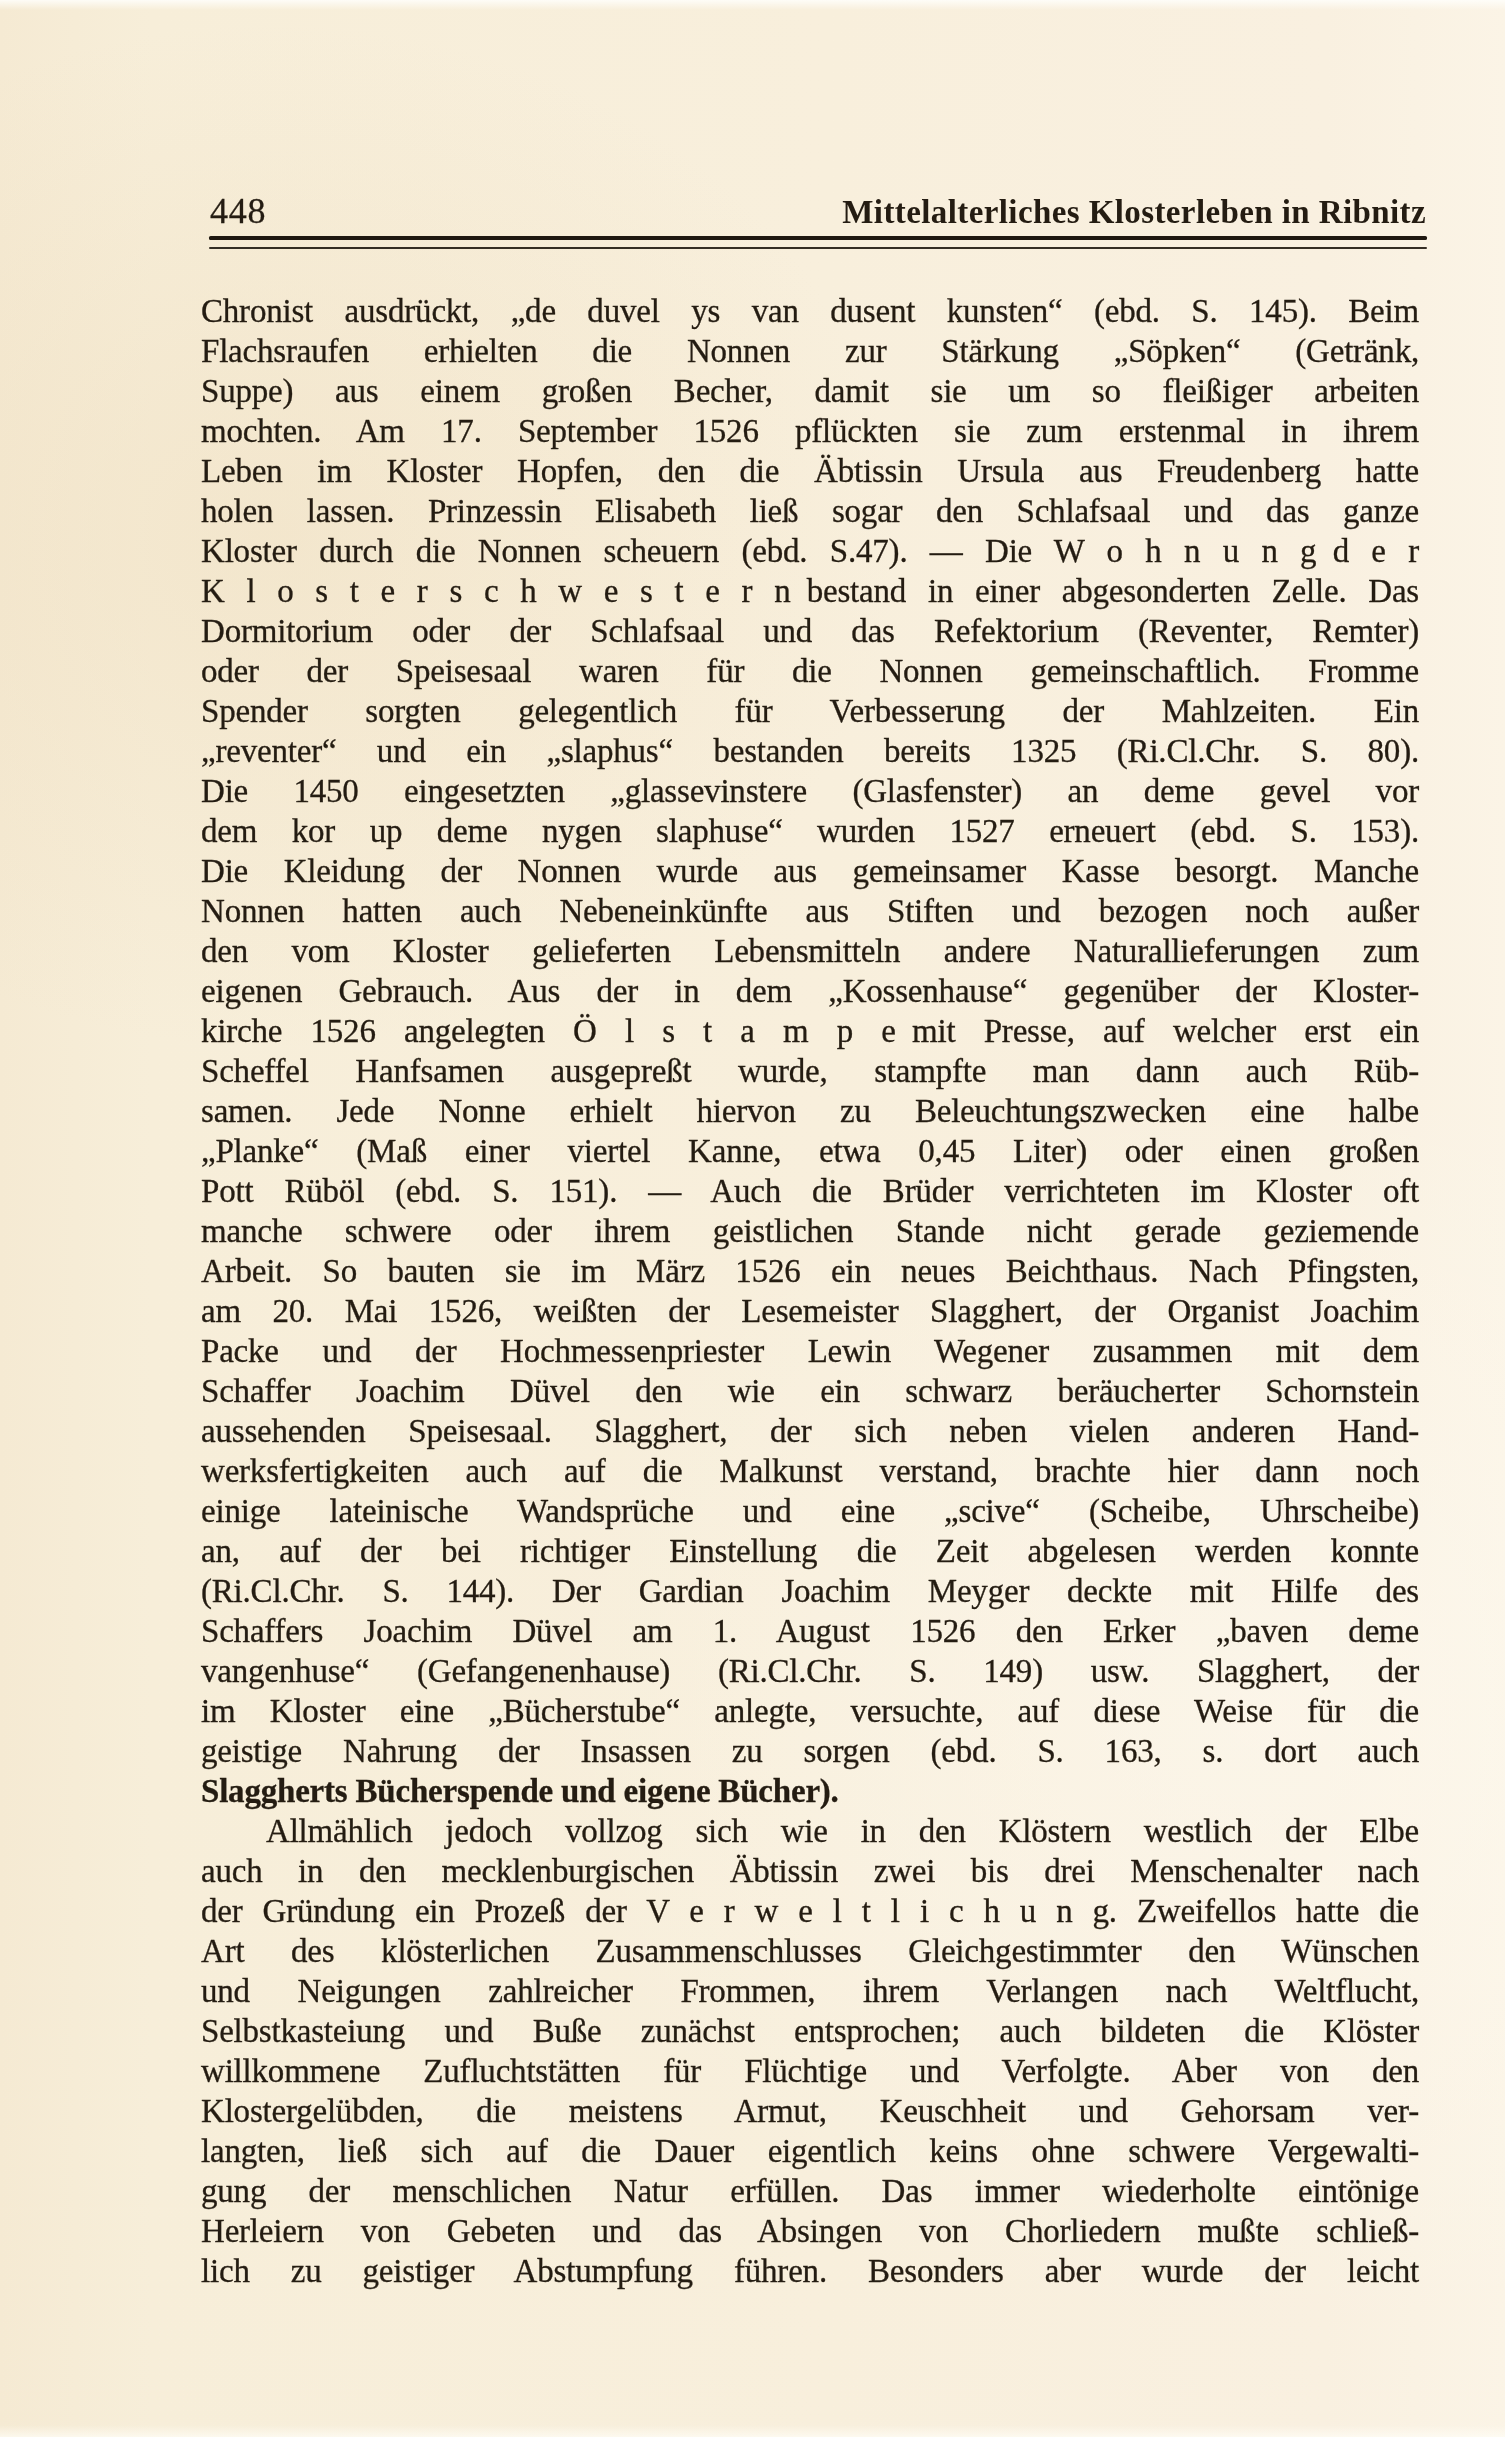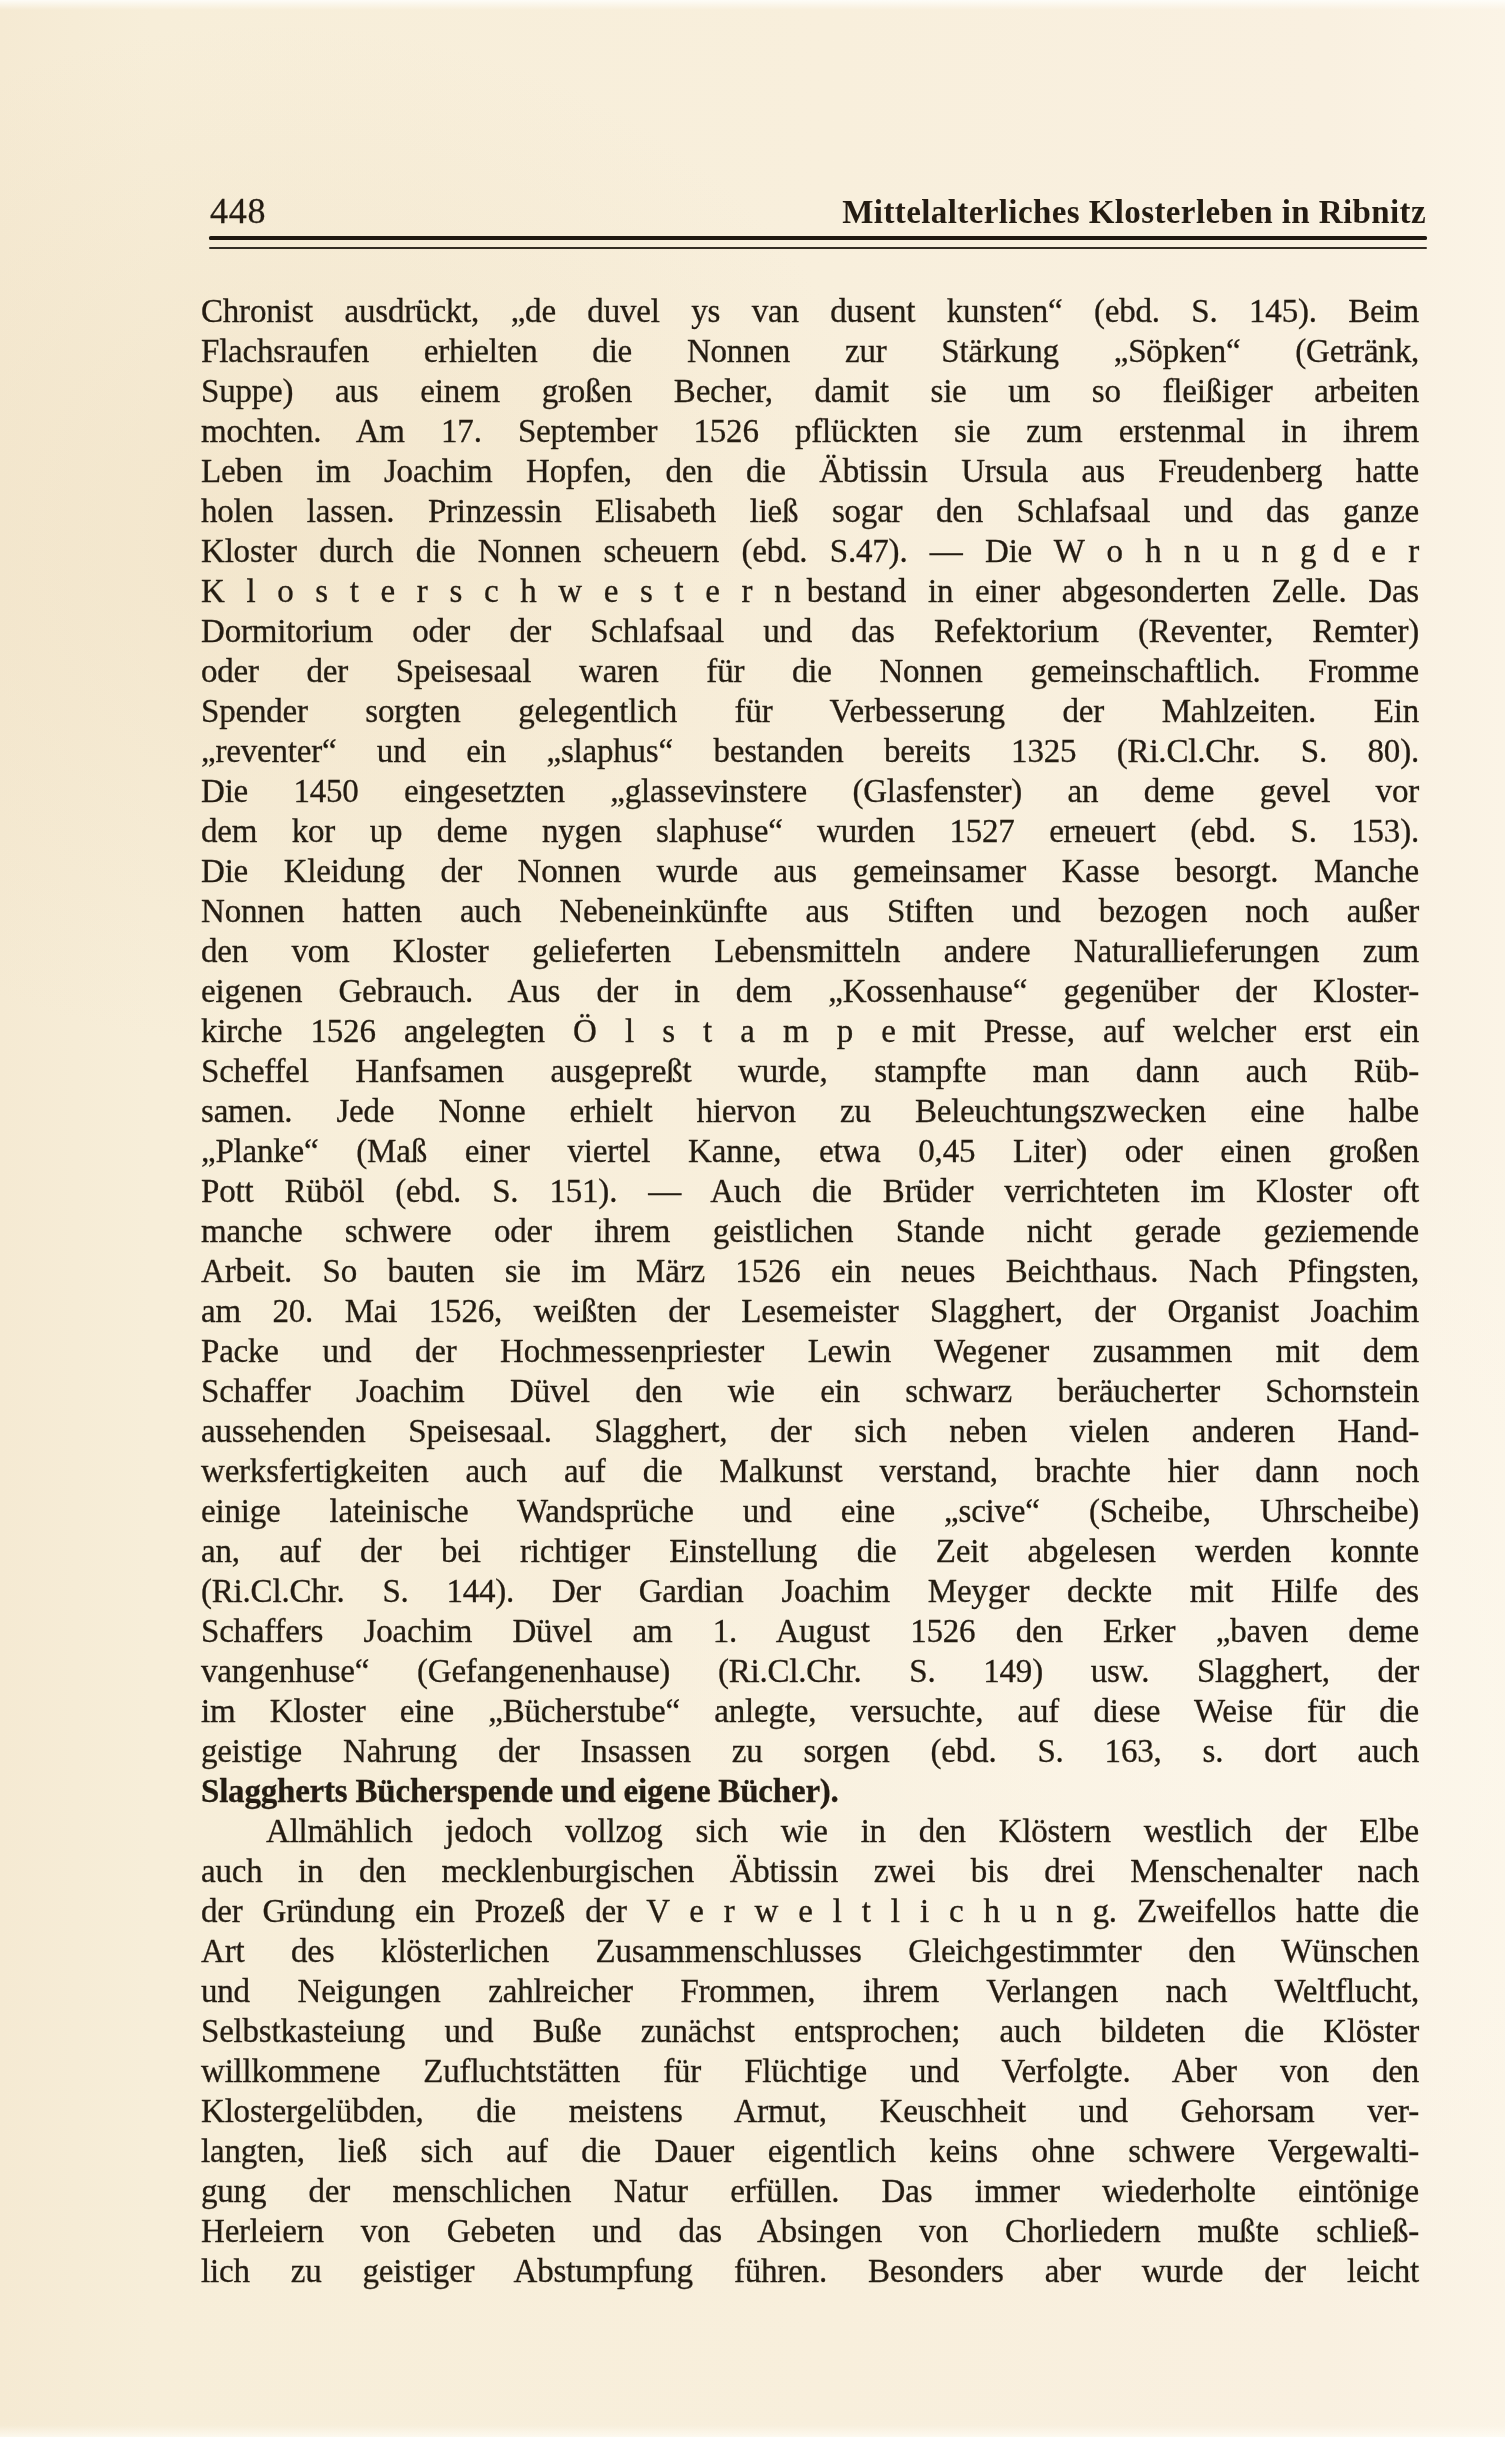--- a/index.html
+++ b/index.html
@@ -117,21 +117,21 @@
   <div class="head-rule">
     <div class="rule-top"></div>
     <div class="rule-bottom"></div>
   </div>
 
   <main class="textblock">
       <div class="line">Chronist ausdrückt, „de duvel ys van dusent kunsten“ (ebd. S. 145). Beim</div>
       <div class="line">Flachsraufen erhielten die Nonnen zur Stärkung „Söpken“ (Getränk,</div>
       <div class="line">Suppe) aus einem großen Becher, damit sie um so fleißiger arbeiten</div>
       <div class="line">mochten. Am 17. September 1526 pflückten sie zum erstenmal in ihrem</div>
-      <div class="line">Leben im Joachim Hopfen, den die Äbtissin Ursula aus Freudenberg hatte</div>
+      <div class="line">Leben im Kloster Hopfen, den die Äbtissin Ursula aus Freudenberg hatte</div>
       <div class="line">holen lassen. Prinzessin Elisabeth ließ sogar den Schlafsaal und das ganze</div>
       <div class="line">Kloster durch die Nonnen scheuern (ebd. S.47). — Die W o h n u n g d e r</div>
       <div class="line">K l o s t e r s c h w e s t e r n bestand in einer abgesonderten Zelle. Das</div>
       <div class="line">Dormitorium oder der Schlafsaal und das Refektorium (Reventer, Remter)</div>
       <div class="line">oder der Speisesaal waren für die Nonnen gemeinschaftlich. Fromme</div>
       <div class="line">Spender sorgten gelegentlich für Verbesserung der Mahlzeiten. Ein</div>
       <div class="line">„reventer“ und ein „slaphus“ bestanden bereits 1325 (Ri.Cl.Chr. S. 80).</div>
       <div class="line">Die 1450 eingesetzten „glassevinstere (Glasfenster) an deme gevel vor</div>
       <div class="line">dem kor up deme nygen slaphuse“ wurden 1527 erneuert (ebd. S. 153).</div>
       <div class="line">Die Kleidung der Nonnen wurde aus gemeinsamer Kasse besorgt. Manche</div>

